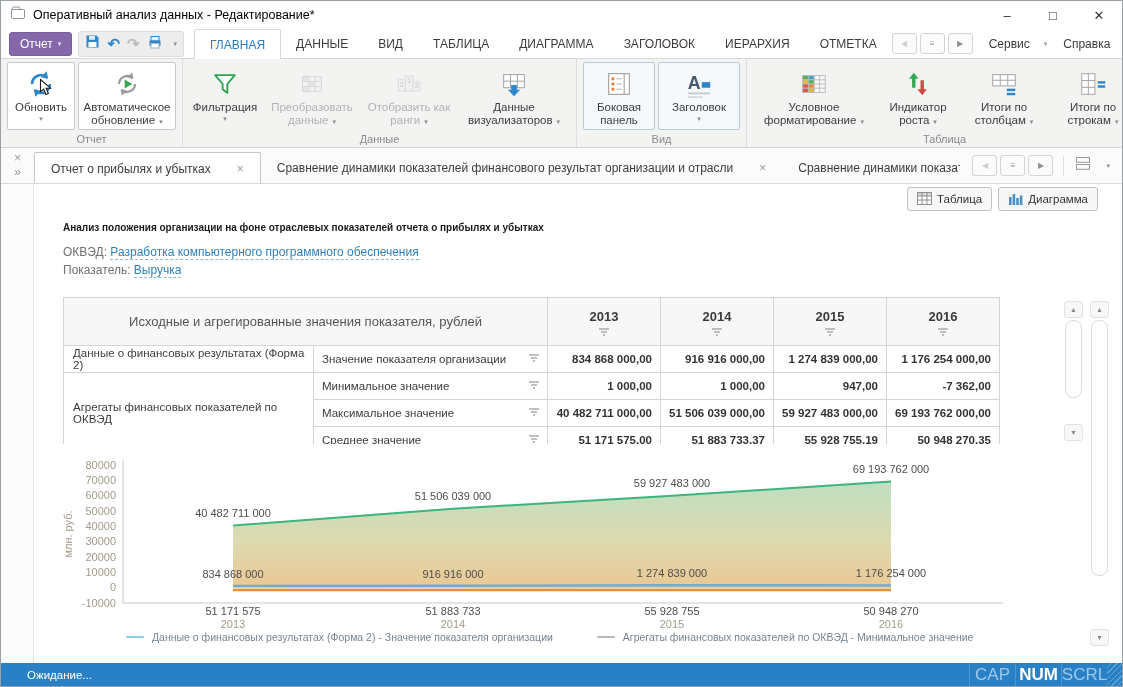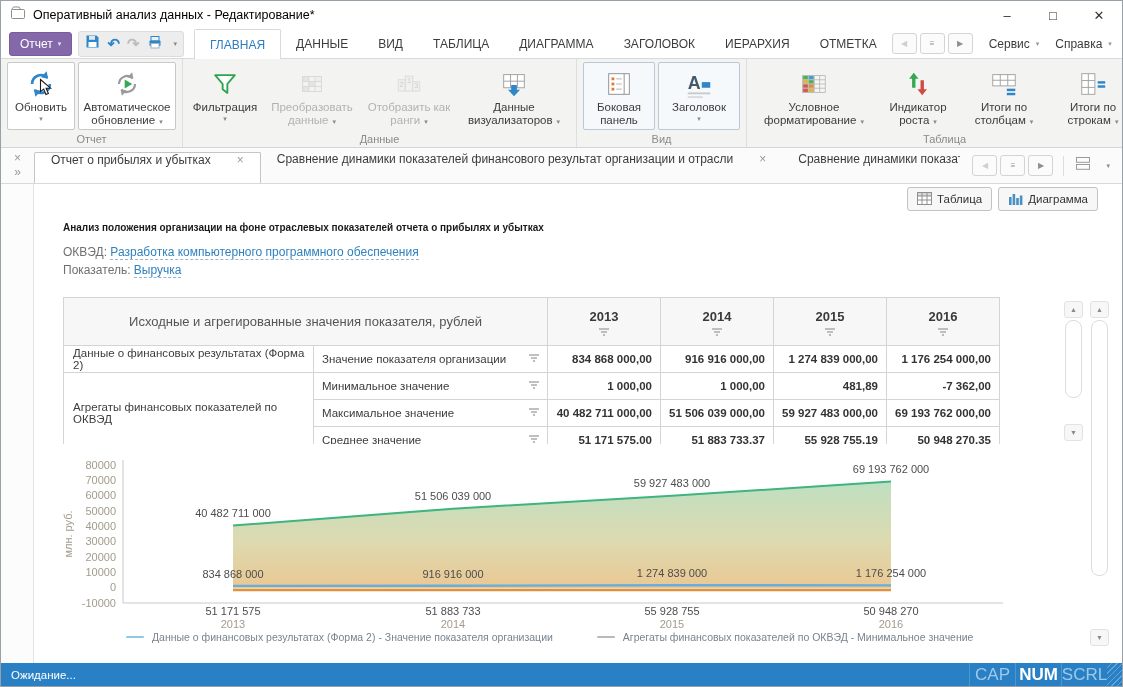--- a/index.html
+++ b/index.html
@@ -16,21 +16,21 @@
   .quick-access{margin-left:6px;height:24px;background:#ededed;border:1px solid #dcdcdc;border-radius:3px;display:flex;align-items:center;padding:0 6px;gap:7px;}
   .qa-undo{color:#2f86c8;font-size:15px;font-weight:bold;line-height:1;}
   .qa-redo{color:#bdbdbd;font-size:15px;font-weight:bold;line-height:1;}
   .menu-tabs{display:flex;margin-left:10px;height:29px;align-items:stretch;}
   .mtab{padding:0 15px;display:flex;align-items:center;font-size:12px;color:#3c3c3c;cursor:default;}
   .mtab.active{color:#2b7dc0;background:#fff;border:1px solid #d9d9d9;border-bottom:none;margin-bottom:-1px;border-radius:2px 2px 0 0;}
   .menu-right{margin-left:auto;display:flex;align-items:center;gap:16px;padding-right:12px;}
   .nav-group{display:flex;gap:3px;}
   .nav-btn{width:23px;height:19px;border:1px solid #d4d4d4;border-radius:3px;background:#fbfbfb;display:flex;align-items:center;justify-content:center;font-size:8px;color:#8f8f8f;}
   .nav-btn.dim{color:#cfcfcf;}
-  .menu-item{font-size:12px;color:#3c3c3c;display:flex;align-items:center;gap:6px;}
+  .menu-item{font-size:12px;color:#3c3c3c;display:flex;align-items:center;gap:14px;}
   .menu-item .caret{font-size:7px;color:#9a9a9a;}
   
   .ribbon{position:absolute;top:57px;left:0;right:0;height:90px;background:#f3f3f2;border-top:1px solid #d9d9d9;border-bottom:1px solid #d5d5d5;box-sizing:border-box;display:flex;overflow:hidden;}
   .rgroup{display:flex;flex-direction:column;border-right:1px solid #dedede;padding:3px 6px 0;}
   .rbtns{display:flex;flex:1;gap:3px;align-items:stretch;}
   .rbtn{display:flex;flex-direction:column;align-items:center;padding-top:4px;border:1px solid transparent;border-radius:2px;box-sizing:border-box;}
   .rbtn.framed{background:#fff;border-color:#c9c9c9;}
   .rbtn.pressed{background:#f6f9fc;border-color:#b9c9d8;}
   .ricon{height:34px;display:flex;align-items:center;justify-content:center;position:relative;}
   .rbtn.disabled .ricon{opacity:.55;}
@@ -38,21 +38,21 @@
   .rbtn.disabled .rlabel{color:#b2b2b2;}
   .rcaret{font-size:7px;color:#8a8a8a;margin-left:4px;}
   .rcaret.below{display:block;margin:1px auto 0;}
   .rglabel{font-size:11px;color:#8a8a8a;text-align:center;padding:3px 0 2px;}
   .cursor-overlay{position:absolute;left:13px;top:11px;}
   
   .doctabs{position:absolute;top:147px;left:0;right:0;height:36px;background:#fbfbfb;border-bottom:1px solid #d9d9d9;box-sizing:border-box;display:flex;align-items:flex-end;}
   .left-icons{width:33px;height:100%;display:flex;flex-direction:column;align-items:center;justify-content:center;gap:1px;}
   .left-icons span{font-size:12px;color:#9a9a9a;line-height:13px;}
   .dtabs{display:flex;align-items:flex-end;height:100%;flex:1;min-width:0;overflow:hidden;}
-  .dtab{height:31px;display:flex;align-items:flex-start;padding:0 16px;font-size:12px;color:#3c3c3c;white-space:nowrap;box-sizing:border-box;}
+  .dtab{height:31px;display:flex;align-items:center;padding:0 16px;font-size:12px;color:#3c3c3c;white-space:nowrap;box-sizing:border-box;}
   .dtab .tclose{color:#9a9a9a;font-size:12px;margin-left:26px;}
   .dtab.active{background:#fff;border:1px solid #c5c5c5;border-bottom:none;height:32px;margin-bottom:-1px;border-radius:2px 2px 0 0;z-index:2;}
   .dt-right{display:flex;align-items:center;gap:10px;padding:0 12px;height:100%;flex:none;}
   .vsep{width:1px;height:20px;background:#ddd;}
   
   .content{position:absolute;top:183px;left:0;right:0;height:481px;background:#fff;}
   .side-strip{position:absolute;left:0;top:0;width:33px;height:100%;background:#fcfcfc;border-right:1px solid #e3e3e3;box-sizing:border-box;}
   .toggles{position:absolute;top:3px;right:24px;display:flex;gap:6px;}
   .toggle-btn{height:22px;border:1px solid #c3c3c3;border-radius:3px;background:#f7f7f7;display:flex;align-items:center;gap:5px;padding:0 9px;font-size:11.5px;color:#333;}
   .report-title{position:absolute;left:62px;top:38px;font-size:10px;font-weight:bold;color:#1a1a1a;}
@@ -77,21 +77,21 @@
   .vscroll{position:absolute;width:19px;border-radius:3px;}
   .sb-btn{position:absolute;left:0;width:19px;height:17px;background:#f7f7f7;border:1px solid #e2e2e2;border-radius:3px;box-sizing:border-box;display:flex;align-items:center;justify-content:center;font-size:7px;color:#8a8a8a;}
   .sb-thumb{position:absolute;left:1px;width:17px;background:#fff;border:1px solid #dcdcdc;border-radius:8px;box-sizing:border-box;}
   
   .chart-wrap{position:absolute;left:53px;top:266px;width:1005px;height:180px;}
   .legend{position:absolute;left:125px;top:447px;display:flex;gap:44px;}
   .legend-item{display:flex;align-items:center;gap:8px;font-size:10.5px;color:#78848f;}
   .legend-dash{width:18px;height:2.5px;border-radius:1px;}
   
   .statusbar{position:absolute;left:0;right:0;bottom:0;height:23px;background:#2980c4;display:flex;align-items:center;color:#fff;font-size:11.5px;}
-  .sb-text{padding-left:10px;}
+  .sb-text{padding-left:26px;}
   .sb-right{margin-left:auto;display:flex;align-items:stretch;height:100%;}
   .sb-ind{width:45px;display:flex;align-items:center;justify-content:center;border-left:1px solid #4c97d2;color:#9ec9e8;font-size:17px;}
   .sb-ind.on{color:#fff;font-weight:bold;}
   .grip{width:15px;background:repeating-linear-gradient(135deg,transparent 0 3px,#5fa5d8 3px 4px);}
 </style>
 </head>
 <body>
 
 <div class="window">
 
@@ -518,21 +518,21 @@
               <td class="grp" rowspan="3">Агрегаты финансовых показателей по ОКВЭД</td>
               <td class="metric"><span>Минимальное значение</span><span class="fico"><svg width="12" height="10" viewBox="0 0 12 10">
                     <g stroke="#a5a5a5" stroke-width="1.4">
                       <line x1="1" y1="2" x2="11" y2="2"></line>
                       <line x1="3" y1="5" x2="9" y2="5"></line>
                       <line x1="5" y1="8" x2="7" y2="8"></line>
                     </g>
                   </svg></span></td>
               <td class="val">1 000,00</td>
               <td class="val">1 000,00</td>
-              <td class="val">481,89</td>
+              <td class="val">947,00</td>
               <td class="val">-7 362,00</td>
             </tr>
             <tr>
               <td class="metric"><span>Максимальное значение</span><span class="fico"><svg width="12" height="10" viewBox="0 0 12 10">
                     <g stroke="#a5a5a5" stroke-width="1.4">
                       <line x1="1" y1="2" x2="11" y2="2"></line>
                       <line x1="3" y1="5" x2="9" y2="5"></line>
                       <line x1="5" y1="8" x2="7" y2="8"></line>
                     </g>
                   </svg></span></td>

